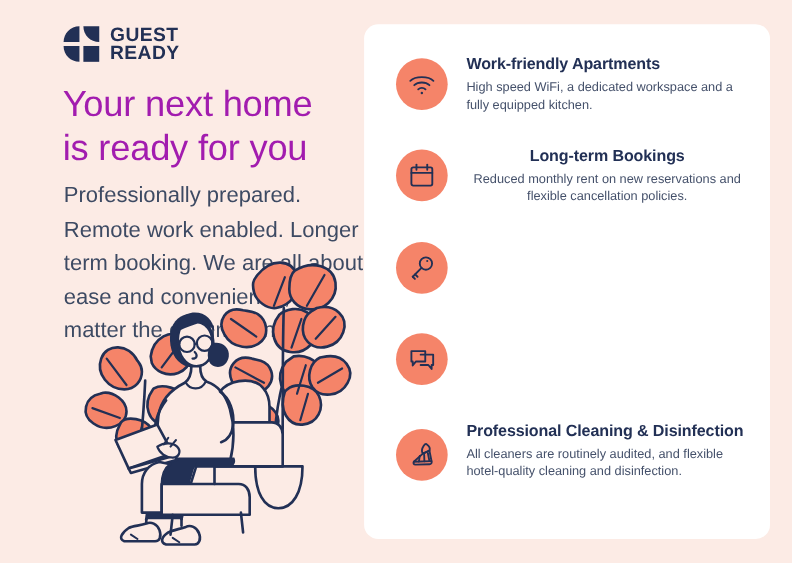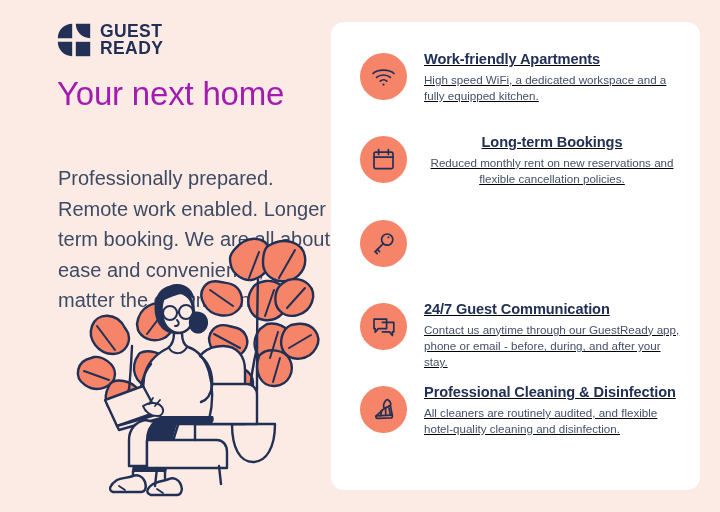--- a/index.html
+++ b/index.html
@@ -41,29 +41,29 @@
   .card{
     position:absolute;left:331px;top:22px;width:369px;height:468px;
     background:#ffffff;border-radius:13px;
   }
   .feature-list{position:absolute;left:0;top:0;width:100%;padding:38px 0 0 0;box-sizing:border-box;}
   .feature{position:absolute;left:29px;width:320px;display:flex;gap:17px;}
   .feature:nth-child(1){top:29px;}
   .feature:nth-child(2){top:112px;text-align:center;}
   .feature:nth-child(3){top:196px;}
   .feature:nth-child(4){top:279px;}
-  .feature:nth-child(5){top:362px;}
+  .feature:nth-child(5){top:362px;align-items:flex-end;}
 
   .f-icon{
     flex:0 0 auto;width:47px;height:47px;border-radius:50%;
     background:#f58469;display:flex;align-items:center;justify-content:center;
     margin-top:2px;
   }
   .f-icon svg{display:block;}
-  .f-body{flex:1 1 auto;padding-top:0px;text-decoration:underline;}
+  .f-body{flex:1 1 auto;padding-top:0px;}
   .f-title{
     font-size:14.6px;font-weight:bold;color:#223055;margin:0 0 3px 0;
     line-height:1.22;letter-spacing:-0.1px;
   }
   .f-desc{
     font-size:11.6px;line-height:1.40;color:#44506a;margin:0;
   }
 </style>
 </head>
 <body>
@@ -82,20 +82,21 @@
         </svg>
       </div>
       <div class="logo-text">
         <span>GUEST</span>
         <span>READY</span>
       </div>
     </div>
 
     <h1 class="headline">
       <span>Your next home</span>
+      <span class="l2">is ready for you</span>
     </h1>
 
     <p class="subcopy">Professionally prepared. Remote work enabled. Longer term booking. We are all about ease and convenience, no matter the circumstance.</p>
 
     <div class="illo">
       <svg viewBox="0 0 290 270" aria-hidden="true">
         <g fill="none" stroke="#223055" stroke-width="2.4" stroke-linecap="round" stroke-linejoin="round">
 
           <g>
             <path d="M173 22 C186 6 204 8 209 22 C214 36 203 50 190 52 C182 53 172 46 170 38 C168 30 169 27 173 22 Z" fill="#f58469"></path>
@@ -247,24 +248,20 @@
         </div>
       </div>
 
       <div class="feature">
         <div class="f-icon">
           <svg width="24" height="22" viewBox="0 0 24 22" fill="none" stroke="#223055" stroke-width="1.7" stroke-linecap="round" stroke-linejoin="round">
             <path d="M2 3.2 L14.6 3.2 L14.6 12.6 L6.2 12.6 L3.2 16.2 L3.2 12.6 L2 12.6 Z"></path>
             <path d="M10.4 6.4 L21.8 6.4 L21.8 15.8 L20.4 15.8 L20.4 19.4 L17.4 15.8 L10.4 15.8"></path>
           </svg>
         </div>
-        <div class="f-body">
-          <p class="f-title">24/7 Guest Communication</p>
-          <p class="f-desc">Contact us anytime through our GuestReady app, phone or email - before, during, and after your stay.</p>
-        </div>
       </div>
 
       <div class="feature">
         <div class="f-icon">
           <svg width="24" height="23" viewBox="0 0 24 23" fill="none" stroke="#223055" stroke-width="1.7" stroke-linecap="round" stroke-linejoin="round">
             <path d="M15.8 1.8 C18.2 3.4 19.2 5.6 18.4 7.6 L12.4 10.4 C11.2 8.6 11.6 5.6 13.2 3.2 C13.9 2.2 14.9 1.4 15.8 1.8 Z"></path>
             <path d="M12.4 10.4 L18.4 7.6 L20.4 17.8 C20.6 19 19.8 20 18.6 20 L5.6 20.4 C4.2 20.4 3.4 19 4.2 17.8 Z"></path>
             <path d="M4.2 17.8 L20.2 17.2"></path>
             <path d="M9.6 12.4 L8.8 17.6"></path>
             <path d="M13.6 11.4 L13.8 17.4"></path>

